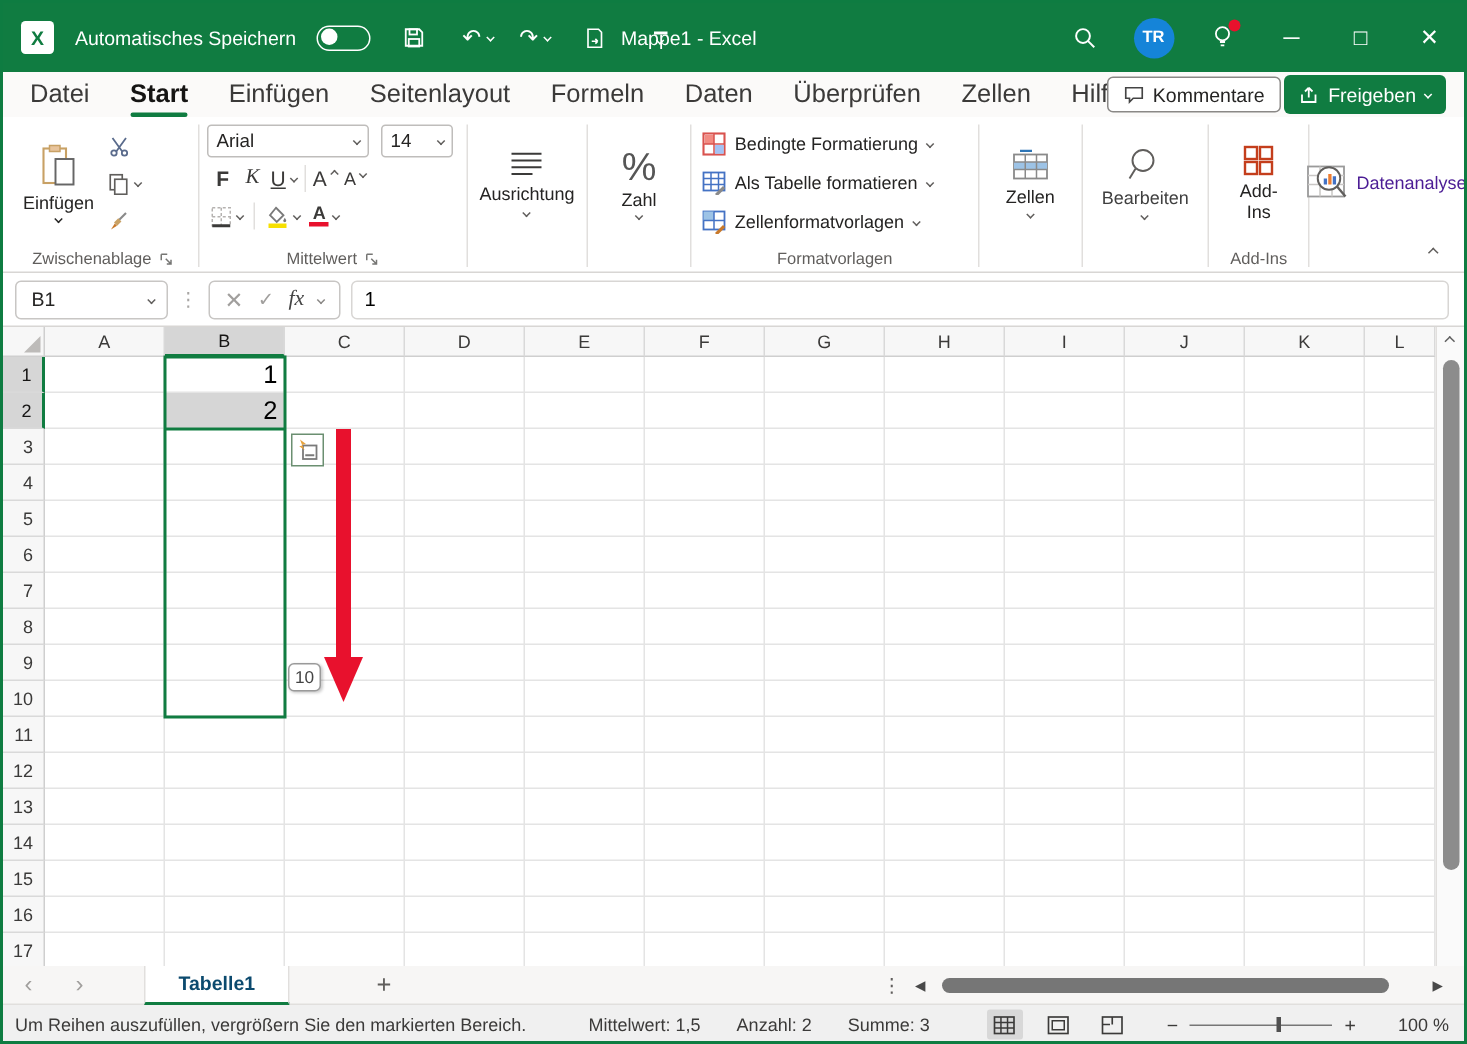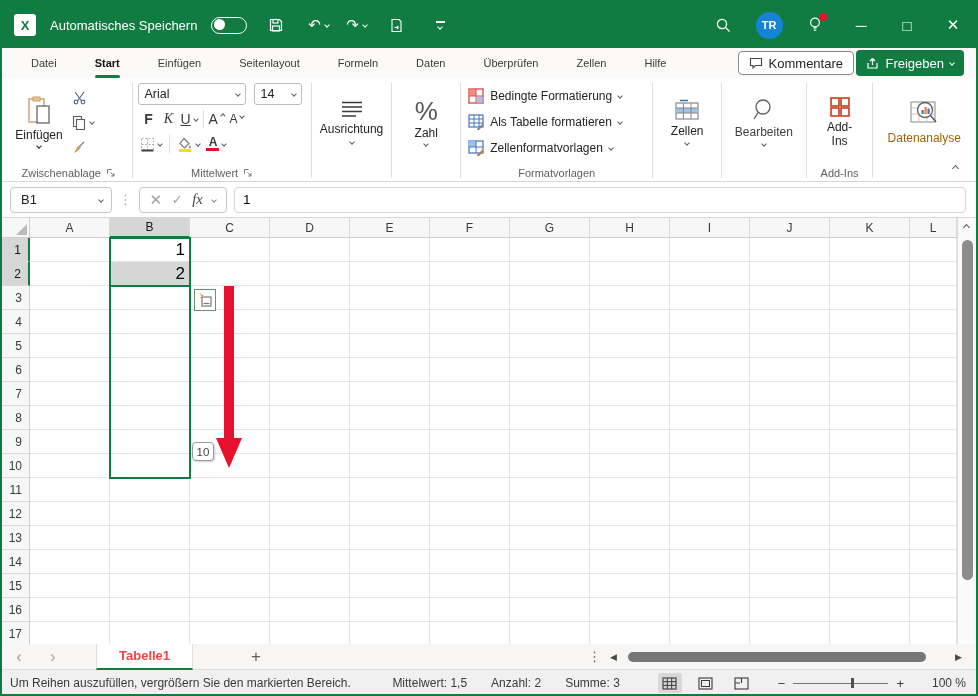--- a/index.html
+++ b/index.html
@@ -22,21 +22,21 @@
   .avatar { width:27px; height:27px; border-radius:50%; background:#1584D8; color:#fff; font-size:11px; font-weight:bold; display:flex; align-items:center; justify-content:center; }
   .bulb-wrap { position:relative; }
   .red-dot { position:absolute; top:-3px; right:-4px; width:8px; height:8px; background:#E8112D; border-radius:50%; }
   .winctl { font-size:15px; color:#fff; }
   .chev { display:inline-block; width:5px; height:5px; border-right:1.3px solid currentColor; border-bottom:1.3px solid currentColor; transform:rotate(45deg); }
   .chev.up { transform:rotate(-135deg); }
   .chev.sm { width:4px; height:4px; }
 
   
   .tabrow { height:30px; background:#FBFAF9; display:flex; align-items:center; padding-left:18px; position:relative; }
-  .rtab { font-size:11px; color:#3B3A39; margin-right:27px; height:30px; display:flex; align-items:center; position:relative;margin-left:11px; }
+  .rtab { font-size:17px; color:#3B3A39; margin-right:27px; height:30px; display:flex; align-items:center; position:relative; }
   .rtab.active { color:#161514; font-weight:bold; }
   .rtab.active::after { content:""; position:absolute; left:0; right:0; bottom:0; height:3px; background:#107C41; border-radius:2px; }
   .comments-btn { position:absolute; right:122px; top:3px; height:24px; border:1px solid #8A8886; border-radius:4px; background:#fff; display:flex; align-items:center; gap:6px; padding:0 10px; font-size:13px; color:#252423; }
   .share-btn { position:absolute; right:12px; top:2px; height:26px; border-radius:4px; background:#107C41; display:flex; align-items:center; gap:6px; padding:0 10px; font-size:13px; color:#fff; }
 
   
   .ribbon { height:104px; background:#fff; border-bottom:1px solid #D8D6D4; display:flex; align-items:stretch; padding:2px 6px 0 8px; position:relative; }
   .rgroup { display:flex; flex-direction:column; }
   .gbody { flex:1; display:flex; }
   .glabel { height:17px; display:flex; align-items:center; justify-content:center; gap:5px; font-size:11px; color:#605E5C; }
@@ -85,21 +85,21 @@
   .autofill-btn { position:absolute; left:192px; top:71px; width:22px; height:22px; background:#fff; border:1px solid #6B8F71; display:flex; align-items:center; justify-content:center; }
   .fill-badge { position:absolute; left:190px; top:224px; min-width:22px; height:19px; background:#fff; border:1px solid #9A9A9A; border-radius:4px; box-shadow:1px 1px 2px rgba(0,0,0,.2); display:flex; align-items:center; justify-content:center; font-size:11.5px; color:#444; padding:0 3px; }
 
   .vscroll { position:absolute; right:0; top:0; width:19px; height:100%; background:#FAFAFA; border-left:1px solid #E1DFDD; }
   .vscroll .arr { position:absolute; top:7px; left:6px; color:#606060; }
   .vscroll .thumb { position:absolute; left:4px; top:22px; width:11px; height:340px; background:#8C8C8C; border-radius:6px; }
 
   
   .sheetbar { height:26px; background:#F7F6F5; display:flex; align-items:center; position:relative; border-bottom:1px solid #E1DFDD; }
   .snav { color:#A19F9D; font-size:16px; width:34px; text-align:center; }
-  .sheettab { margin-left:26px; height:26px; background:#fff; border-left:1px solid #E1DFDD; border-right:1px solid #E1DFDD; border-bottom:2px solid #107C41; display:flex; align-items:center; padding:0 22px; font-size:13px; font-weight:bold; color:#ef4444; }
+  .sheettab { margin-left:26px; height:26px; background:#fff; border-left:1px solid #E1DFDD; border-right:1px solid #E1DFDD; border-bottom:2px solid #107C41; display:flex; align-items:center; padding:0 22px; font-size:13px; font-weight:bold; color:#0c4a6e; }
   .addsheet { margin-left:58px; font-size:17px; color:#605E5C; }
   .sdots { position:absolute; left:586px; color:#605E5C; font-size:13px; }
   .hscroll { position:absolute; left:608px; right:14px; top:4px; height:17px; display:flex; align-items:center; }
   .hs-arr { color:#494949; font-size:9px; width:14px; }
   .hs-track { flex:1; height:10px; position:relative; }
   .hs-thumb { position:absolute; left:4px; top:0; width:298px; height:10px; background:#767676; border-radius:5px; }
 
   
   .statusbar { height:26px; background:#F0F0F0; display:flex; align-items:center; padding:0 10px 0 8px; font-size:12px; color:#3B3A39; }
   .sb-msg { }
@@ -147,20 +147,21 @@
         <svg width="15" height="15" viewBox="0 0 15 15">
             <path d="M3 1.5h7l2 2v10H3z" fill="none" stroke="#fff" stroke-width="1.1"></path>
             <path d="M5.5 9.5h4M9.5 9.5l-1.6-1.6M9.5 9.5l-1.6 1.6" stroke="#fff" stroke-width="1.1" fill="none"></path>
           </svg>
       </div>
       <div class="qa-icon" style="flex-direction:column; gap:2px;">
         <span style="display:block;width:9px;height:1.4px;background:#fff;"></span>
         <span class="chev sm"></span>
       </div>
     </div>
+    <div class="tb-title">Mappe1 - Excel</div>
     <div class="tb-right">
       <div class="slot">
         <svg width="17" height="17" viewBox="0 0 17 17">
             <circle cx="7" cy="7" r="4.6" fill="none" stroke="#fff" stroke-width="1.3"></circle>
             <path d="M10.4 10.4L14.5 14.5" stroke="#fff" stroke-width="1.3"></path>
           </svg>
       </div>
       <div class="slot">
         <div class="avatar">TR</div>
       </div>
@@ -427,21 +428,21 @@
         </div>
       </div>
       <div class="glabel">
           <span>Add-Ins</span>
         </div>
     </div>
     <div class="gsep"></div>
 
     <div class="rgroup" style="width:92px">
       <div class="gbody" style="flex-direction:column; align-items:center; justify-content:center; gap:4px;">
-        <div style="display:flex;flex-direction:column;align-items:center;gap:4px;font-size:12px;color:#a16207;">
+        <div style="display:flex;align-items:center;gap:4px;font-size:12px;color:#4c1d95;">
           <svg width="30" height="28" viewBox="0 0 30 28">
               <rect x="2" y="3" width="24" height="20" fill="#fff" stroke="#9a9a9a" stroke-width="1.2"></rect>
               <path d="M2 9h24M2 15h24M10 3v20M18 3v20" stroke="#C9C7C5" stroke-width="1"></path>
               <circle cx="16" cy="11" r="7.5" fill="#fff" stroke="#605E5C" stroke-width="1.3"></circle>
               <path d="M21.5 16.5L27 23" stroke="#605E5C" stroke-width="1.6"></path>
               <rect x="12.5" y="11" width="2.2" height="4" fill="#4472C4"></rect>
               <rect x="15.5" y="8" width="2.2" height="7" fill="#ED7D31"></rect>
               <rect x="18.5" y="9.5" width="2.2" height="5.5" fill="#4472C4"></rect>
             </svg>
           <span>Datenanalyse</span>

